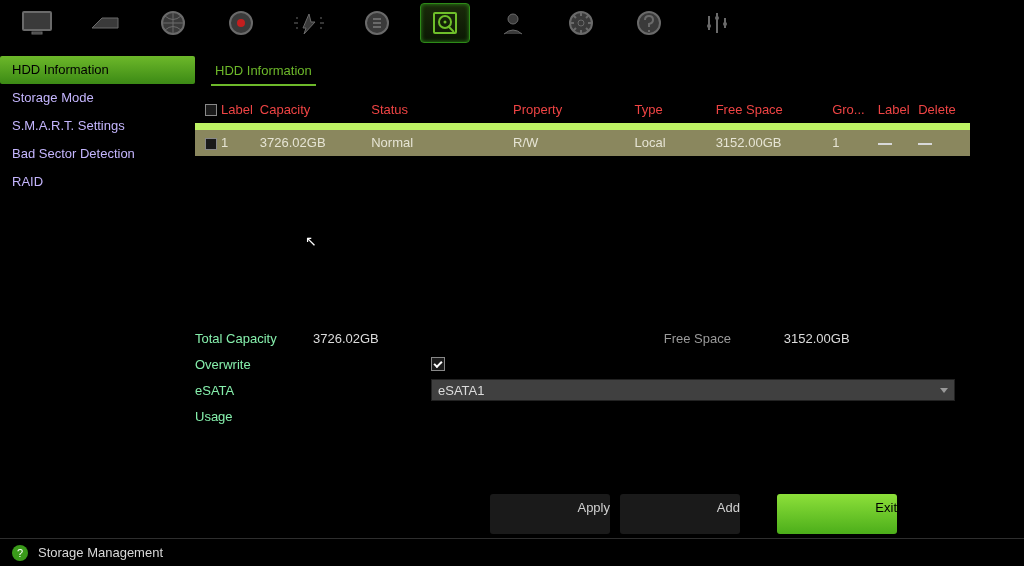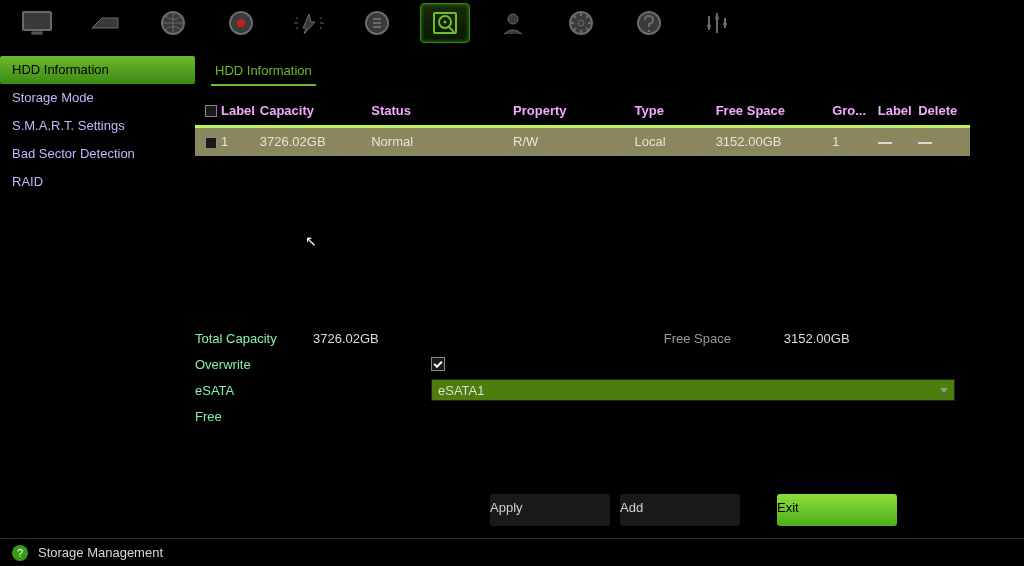--- a/index.html
+++ b/index.html
@@ -63,22 +63,22 @@
     color: #6db82a;
     border-bottom: 2px solid #6db82a;
     padding: 0 4px 6px 4px;
     margin-left: 16px;
   }
 
   
   .tablewrap { margin-top: 10px; margin-left: 0; }
   table { border-collapse: collapse; width: 775px; }
   th {
-    text-align: left; font-weight: bold; color: #f0abfc;
-    height: 30px; padding-left: 4px; border-bottom: 3px solid #bef264;
+    text-align: left; font-weight: normal; color: #ef4444;
+    height: 30px; padding-left: 4px; border-bottom: 7px solid #bef264;
   }
   th:first-child { padding-left: 10px; }
   td {
     height: 30px; color: #d0d0cc; padding-left: 4px;
   }
   td:first-child { padding-left: 10px; }
   tr.datarow { background: #8a875e; }
   tr.datarow td { color: #e6e4d4; }
   .lblchk {
     display: inline-block; width: 12px; height: 12px;
@@ -112,36 +112,36 @@
   .chk {
     width: 14px; height: 14px; border: 1px solid #888; background: #1a1a1a;
     display: inline-flex; align-items: center; justify-content: center;
   }
   .chk.checked::after {
     content: ""; display: block; width: 6px; height: 3px;
     border-left: 2px solid #fff; border-bottom: 2px solid #fff;
     transform: rotate(-45deg); margin-top: -2px;
   }
   .select {
-    background: #4d7c0f; height: 22px; line-height: 22px;
+    background: #404040; height: 22px; line-height: 22px;
     padding-left: 6px; flex: 1; margin-right: 20px;
     color: #dcdcdc; position: relative; border: 1px solid #222;
   }
   .select::after {
     content: ""; position: absolute; right: 6px; top: 8px;
     border-left: 4px solid transparent; border-right: 4px solid transparent;
     border-top: 5px solid #999;
   }
 
   
   .btnrow {
     position: absolute; left: 490px; top: 494px; display: flex; gap: 10px;
   }
   .btn {
-    width: 120px; height: 32px; line-height: 28px; text-align: left;
+    width: 120px; height: 40px; line-height: 28px; text-align: right;
     background: #1a1a1a; color: #d0d0d0;
     border-radius: 3px; cursor: pointer;
   }
   .btn.primary {
     background: linear-gradient(#8de03a,#4cae1a);
     color: #000;
     margin-left: 27px;
   }
 
   
@@ -302,21 +302,21 @@
     <div class="sumlbl">Overwrite</div>
     <div style="width:118px"></div>
     <div class="chk checked"></div>
   </div>
   <div class="sumrow">
     <div class="sumlbl">eSATA</div>
     <div style="width:118px"></div>
     <div class="select">eSATA1</div>
   </div>
   <div class="sumrow">
-    <div class="sumlbl">Free</div>
+    <div class="sumlbl">Usage</div>
     <div style="width:118px"></div>
   </div>
 </div>
 
 <div class="btnrow">
   <div class="btn">Apply</div>
   <div class="btn">Add</div>
   <div class="btn primary">Exit</div>
 </div>
 

